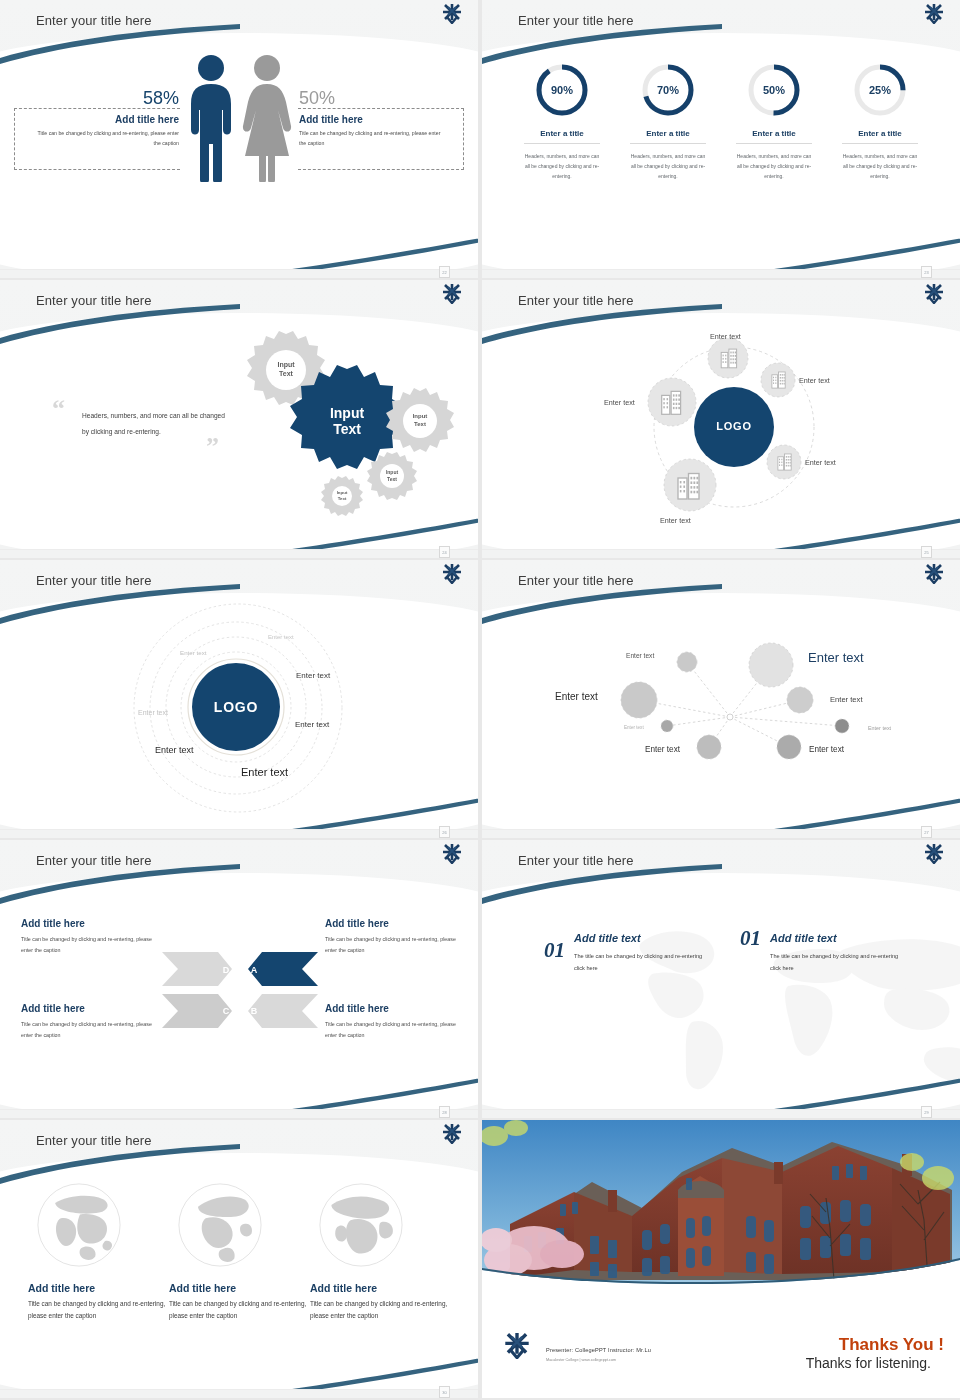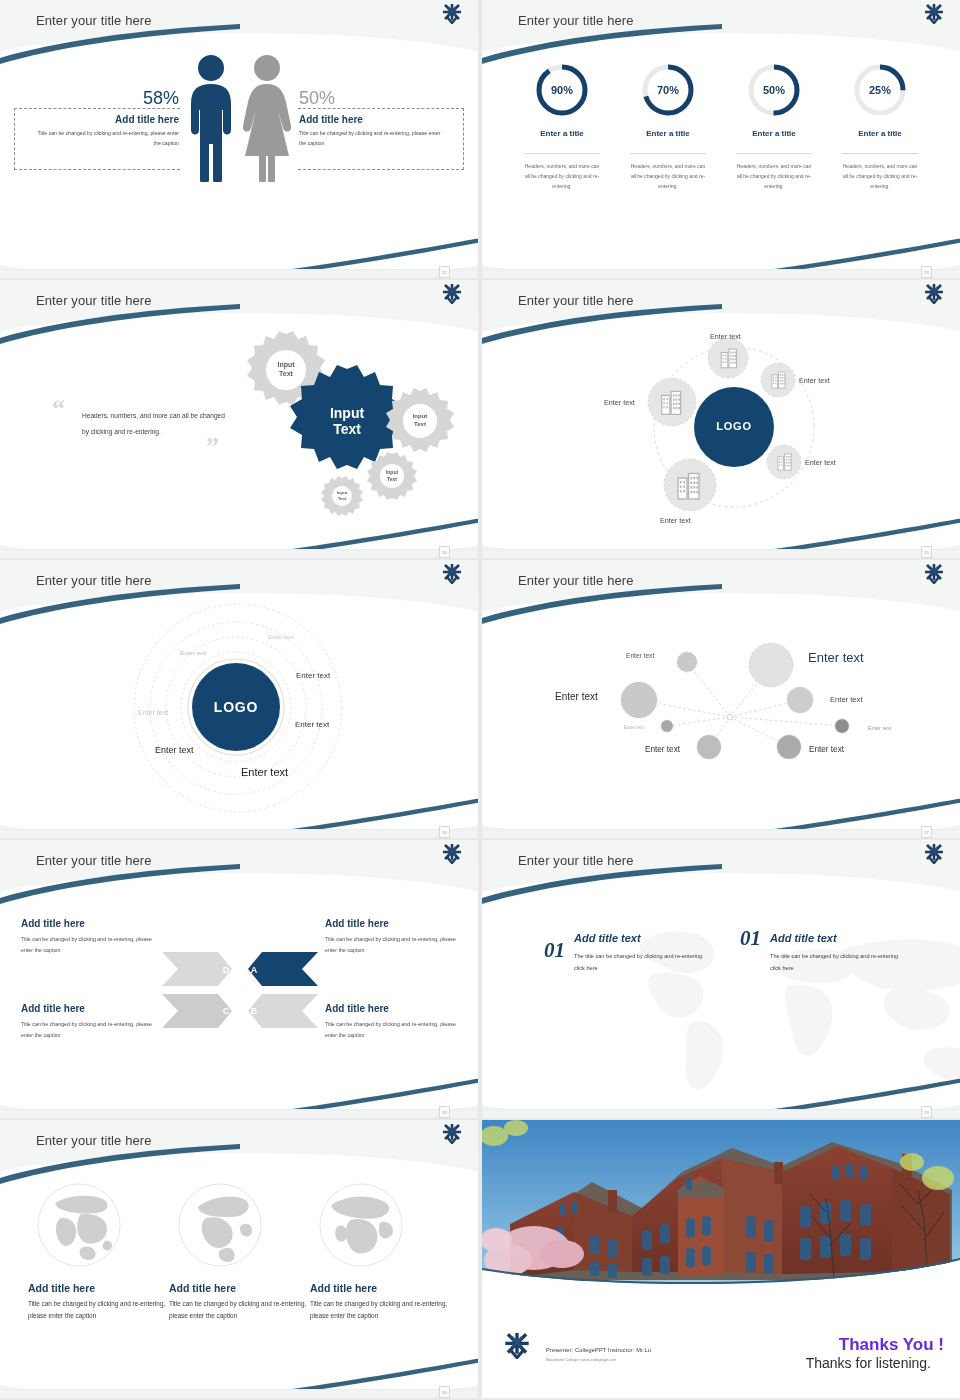--- a/index.html
+++ b/index.html
@@ -96,21 +96,21 @@
   .pct-desc { font-size:5.2px; color:#4c4c4c; line-height:1.85; margin-top:4px; }
   .dashbox { position:absolute; border:1px dashed #8c8c8c; }
 
   
   .donuts { position:absolute; left:0; right:0; top:62px; display:flex; justify-content:center; gap:30px; }
   .donut-col { width:76px; text-align:center; }
   .donut { width:56px; height:56px; margin:0 auto; position:relative; }
   .donut-val { position:absolute; inset:0; display:flex; align-items:center; justify-content:center;
                 font-size:11px; font-weight:bold; color:#1b3f63; }
   .donut-title { margin-top:11px; font-size:8px; font-weight:bold; color:#1b3f63;
-                 padding-bottom:15px; border-bottom:1px solid #d9d9d9; }
+                 padding-bottom:5px; border-bottom:1px solid #d9d9d9; }
   .donut-desc { margin-top:7px; font-size:5px; color:#63686c; line-height:2; }
 
   
   .quote-mark { position:absolute; font-size:26px; color:#d8d8d8; font-family:"Liberation Serif",serif; font-weight:bold; }
   .quote-text { position:absolute; left:82px; top:128px; width:150px; font-size:6.6px; color:#3e3e3e; line-height:2.45; }
   .lbl { position:absolute; font-size:7.2px; color:#4a4a4a; white-space:nowrap; }
 
   
   .col-title { font-size:10px; font-weight:bold; color:#1d3f63; }
   .col-desc { font-size:5.3px; color:#4c4c4c; line-height:2.1; margin-top:5px; }
@@ -121,21 +121,21 @@
   .numtitle { font-size:11px; font-weight:bold; color:#1b3f63;font-style:italic; }
   .numdesc { font-size:5.6px; color:#3e3e3e; line-height:2.2; margin-top:6px; }
 
   
   .globe-col { width:140px; }
   .g-title { font-size:10.5px; font-weight:bold; color:#1b3f63; }
   .g-desc { font-size:6.4px; color:#3b3b3b; line-height:1.95; margin-top:4px; }
 
   
   .photo-slide { position:relative; width:478px; height:269px; background:#fff; overflow:hidden; }
-  .thanks-big { position:absolute; right:16px; bottom:34px; font-size:17px; font-weight:bold; color:#6d28d9; }
+  .thanks-big { position:absolute; right:16px; bottom:34px; font-size:17px; font-weight:bold; color:#c2410c; }
   .thanks-sub { position:absolute; right:29px; bottom:18px; font-size:14px; color:#2d2d2d; }
   .pres-line1 { position:absolute; left:64px; bottom:36px; font-size:5.6px; color:#3b3b3b; letter-spacing:.15px; }
   .pres-line2 { position:absolute; left:64px; bottom:27px; font-size:3.8px; color:#8b8b8b; }
   .pres-logo { position:absolute; left:22px; bottom:26px; width:26px; height:30px; }
 </style>
 </head>
 <body>
 
 <svg width="0" height="0" style="position:absolute" aria-hidden="true">
   <defs>

